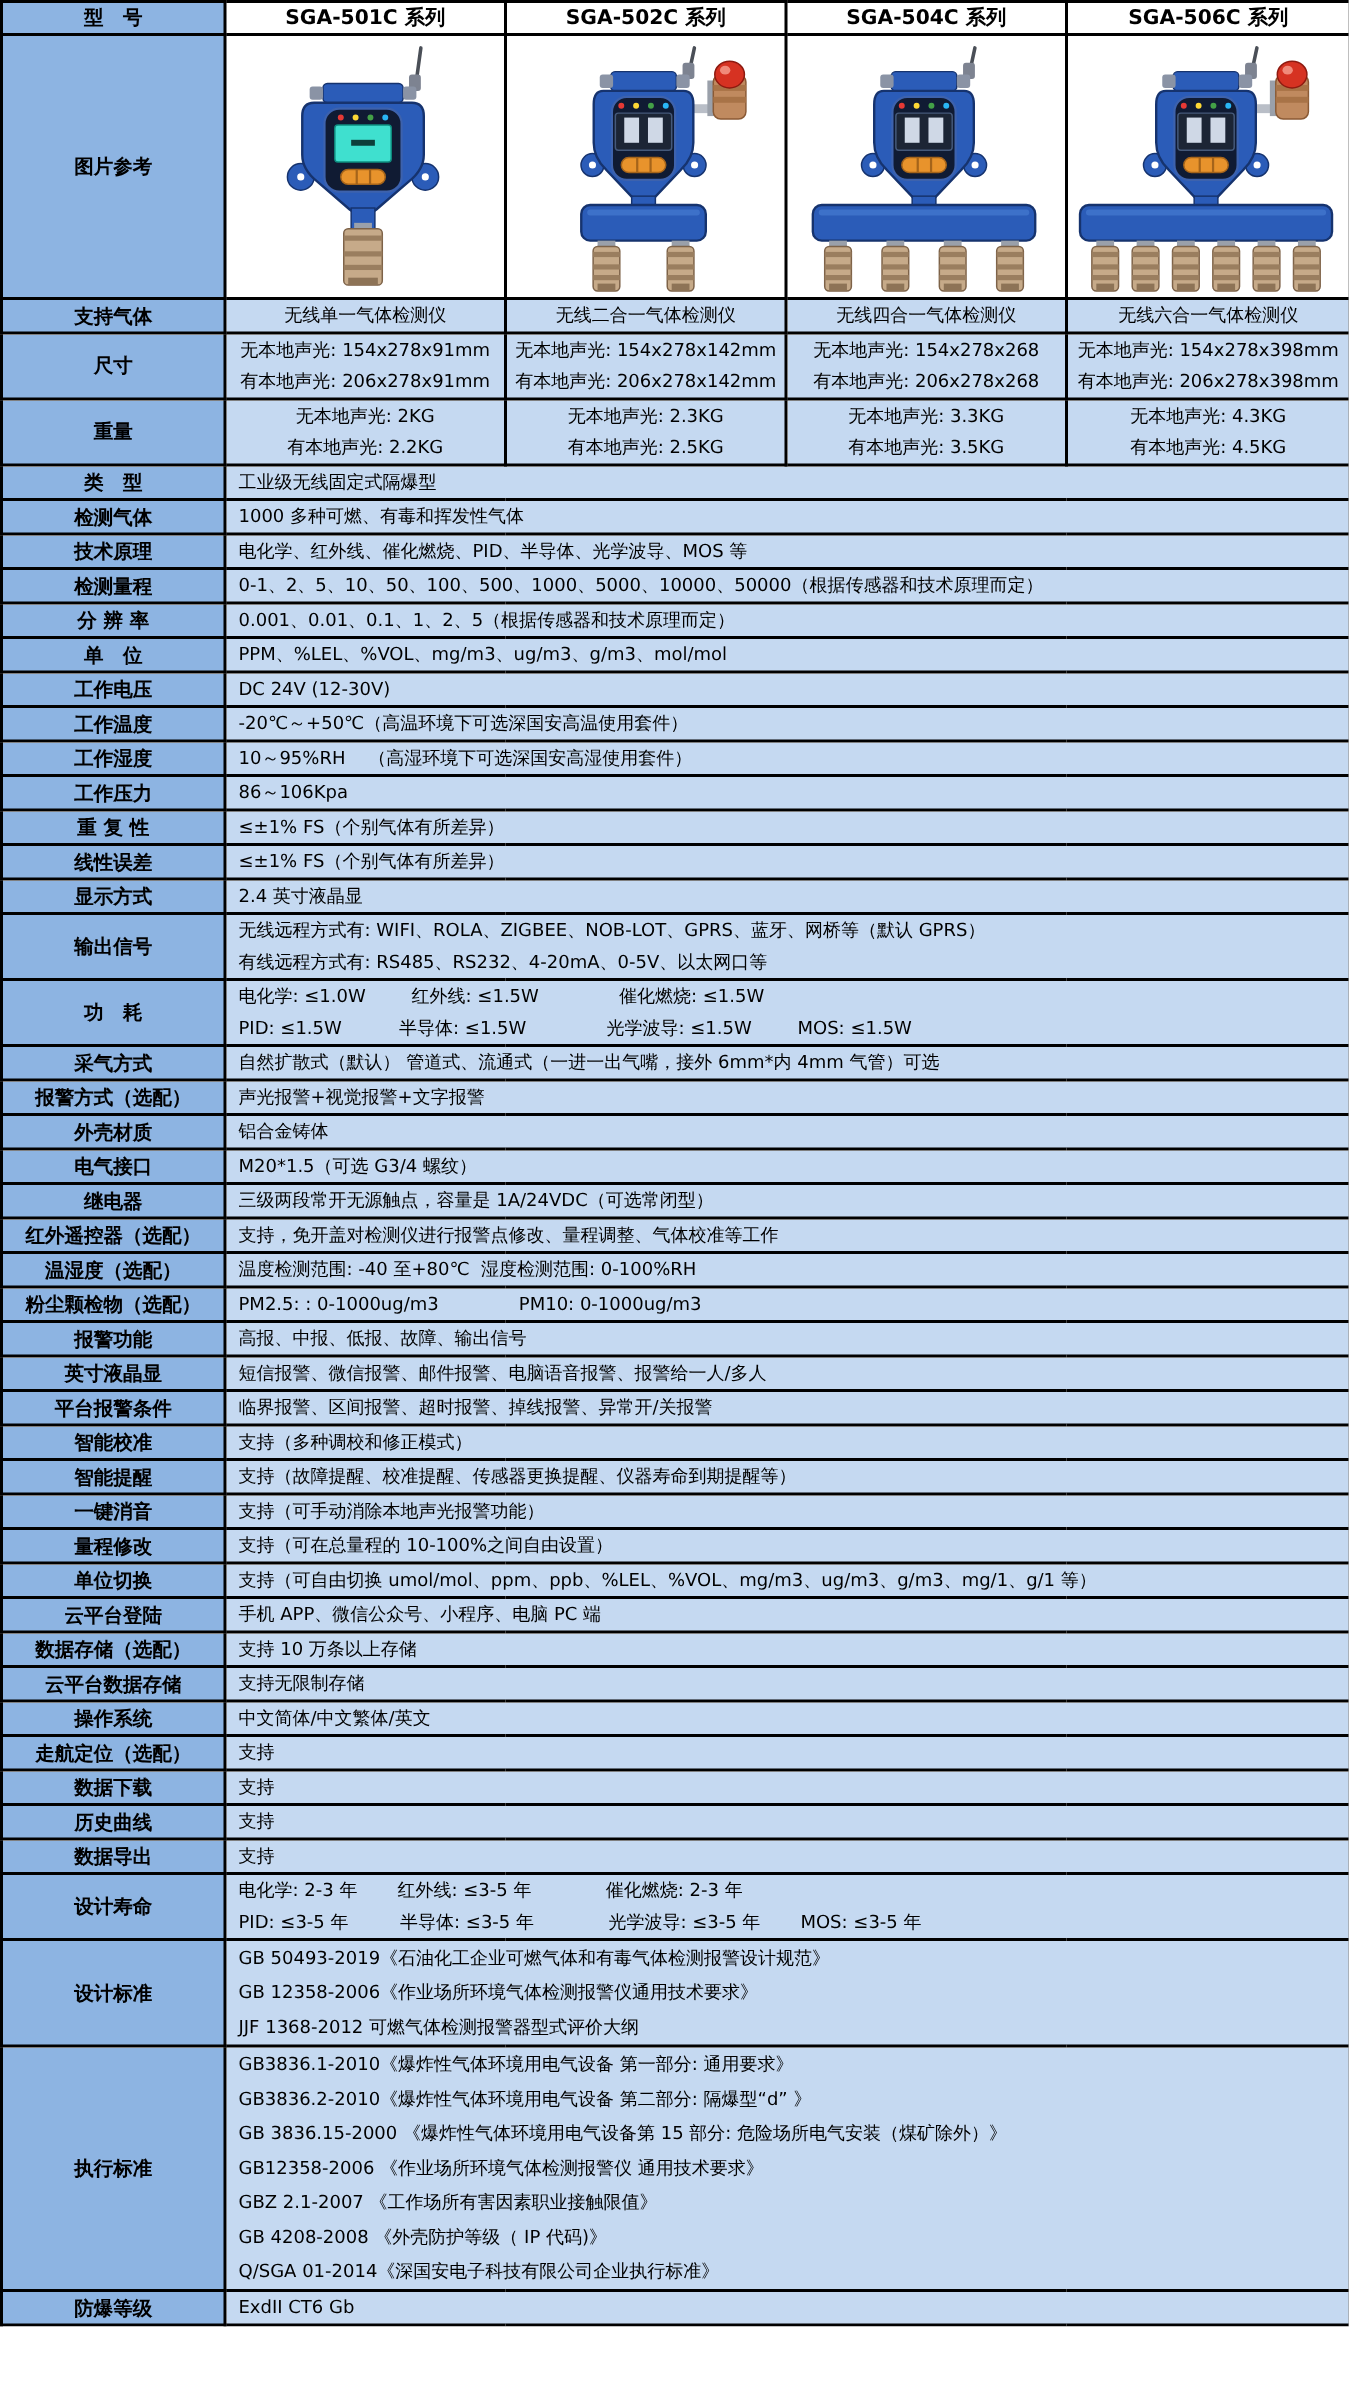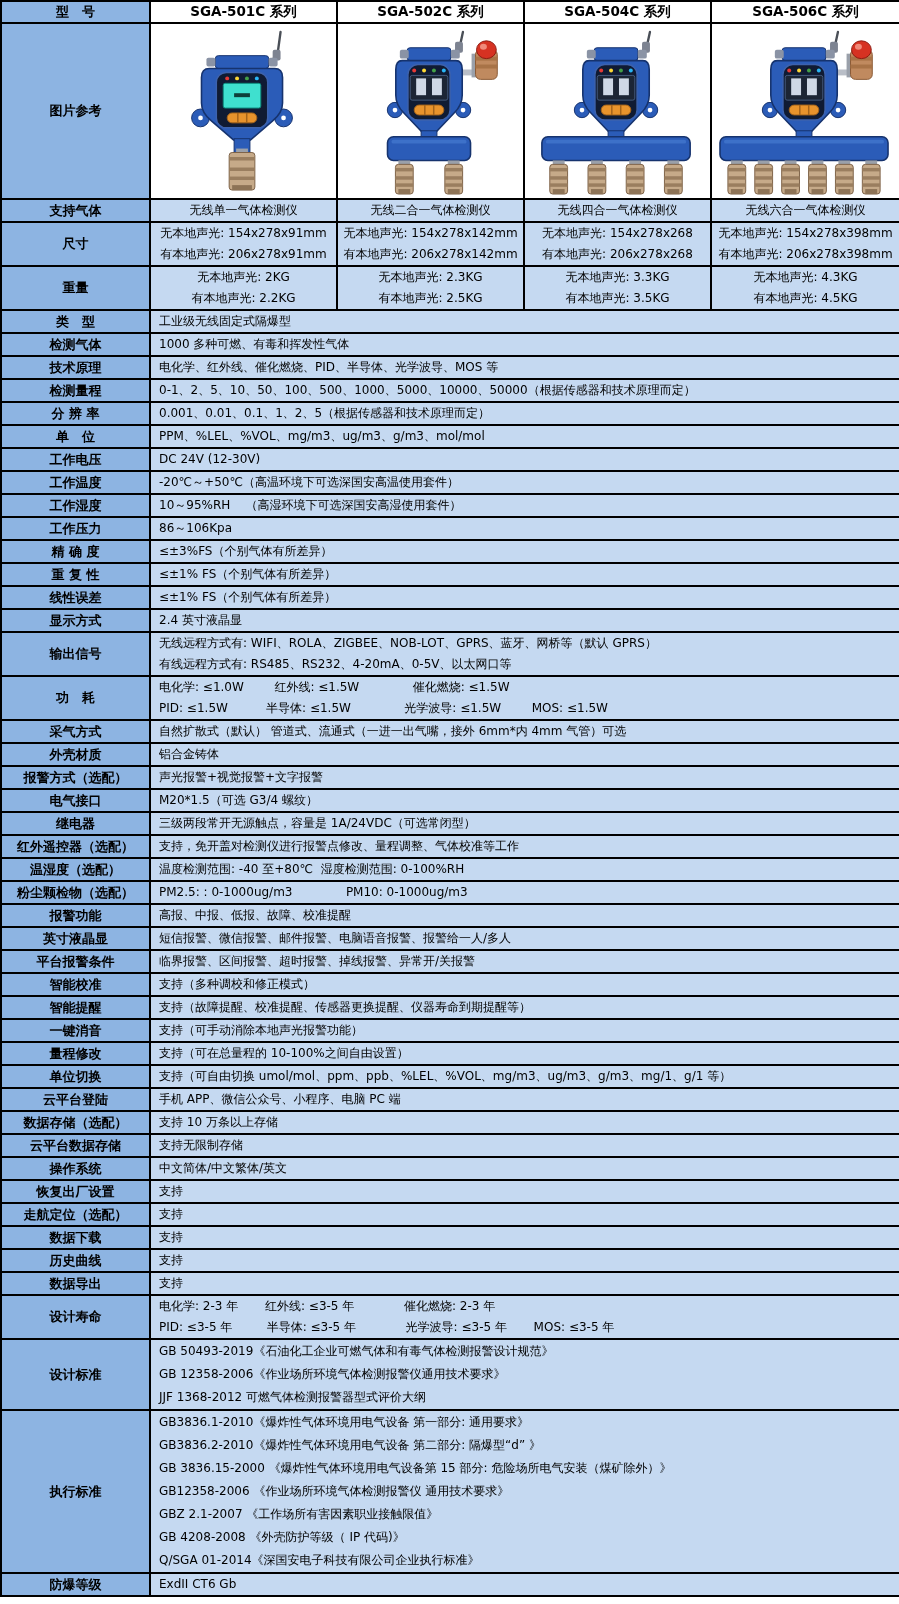--- a/index.html
+++ b/index.html
@@ -347,26 +347,20 @@
             <div>10～95%RH    （高湿环境下可选深国安高湿使用套件）</div>
           </td>
         </tr>
         <tr style="height: 21px;">
           <td class="label">工作压力</td>
           <td class="val sv" colspan="4">
             <div>86～106Kpa</div>
           </td>
         </tr>
         <tr style="height: 21px;">
-          <td class="label">精 确 度</td>
-          <td class="val sv" colspan="4">
-            <div>≤±3%FS（个别气体有所差异）</div>
-          </td>
-        </tr>
-        <tr style="height: 21px;">
           <td class="label">重 复 性</td>
           <td class="val sv" colspan="4">
             <div>≤±1% FS（个别气体有所差异）</div>
           </td>
         </tr>
         <tr style="height: 21px;">
           <td class="label">线性误差</td>
           <td class="val sv" colspan="4">
             <div>≤±1% FS（个别气体有所差异）</div>
           </td>
@@ -391,32 +385,32 @@
             <div>PID: ≤1.5W          半导体: ≤1.5W              光学波导: ≤1.5W        MOS: ≤1.5W</div>
           </td>
         </tr>
         <tr style="height: 21px;">
           <td class="label">采气方式</td>
           <td class="val sv" colspan="4">
             <div>自然扩散式（默认） 管道式、流通式（一进一出气嘴，接外 6mm*内 4mm 气管）可选</div>
           </td>
         </tr>
         <tr style="height: 21px;">
+          <td class="label">报警方式（选配）</td>
+          <td class="val sv" colspan="4">
+            <div>声光报警+视觉报警+文字报警</div>
+          </td>
+        </tr>
+        <tr style="height: 21px;">
           <td class="label">外壳材质</td>
           <td class="val sv" colspan="4">
             <div>铝合金铸体</div>
           </td>
         </tr>
         <tr style="height: 21px;">
-          <td class="label">报警方式（选配）</td>
-          <td class="val sv" colspan="4">
-            <div>声光报警+视觉报警+文字报警</div>
-          </td>
-        </tr>
-        <tr style="height: 21px;">
           <td class="label">电气接口</td>
           <td class="val sv" colspan="4">
             <div>M20*1.5（可选 G3/4 螺纹）</div>
           </td>
         </tr>
         <tr style="height: 21px;">
           <td class="label">继电器</td>
           <td class="val sv" colspan="4">
             <div>三级两段常开无源触点，容量是 1A/24VDC（可选常闭型）</div>
           </td>
@@ -435,21 +429,21 @@
         </tr>
         <tr style="height: 21px;">
           <td class="label">粉尘颗检物（选配）</td>
           <td class="val sv" colspan="4">
             <div>PM2.5: : 0-1000ug/m3              PM10: 0-1000ug/m3</div>
           </td>
         </tr>
         <tr style="height: 21px;">
           <td class="label">报警功能</td>
           <td class="val sv" colspan="4">
-            <div>高报、中报、低报、故障、校准提醒</div>
+            <div>高报、中报、低报、故障、输出信号</div>
           </td>
         </tr>
         <tr style="height: 21px;">
           <td class="label">英寸液晶显</td>
           <td class="val sv" colspan="4">
             <div>短信报警、微信报警、邮件报警、电脑语音报警、报警给一人/多人</div>
           </td>
         </tr>
         <tr style="height: 21px;">
           <td class="label">平台报警条件</td>
@@ -502,26 +496,20 @@
         <tr style="height: 21px;">
           <td class="label">云平台数据存储</td>
           <td class="val sv" colspan="4">
             <div>支持无限制存储</div>
           </td>
         </tr>
         <tr style="height: 21px;">
           <td class="label">操作系统</td>
           <td class="val sv" colspan="4">
             <div>中文简体/中文繁体/英文</div>
-          </td>
-        </tr>
-        <tr style="height: 21px;">
-          <td class="label">恢复出厂设置</td>
-          <td class="val sv" colspan="4">
-            <div>支持</div>
           </td>
         </tr>
         <tr style="height: 21px;">
           <td class="label">走航定位（选配）</td>
           <td class="val sv" colspan="4">
             <div>支持</div>
           </td>
         </tr>
         <tr style="height: 21px;">
           <td class="label">数据下载</td>

